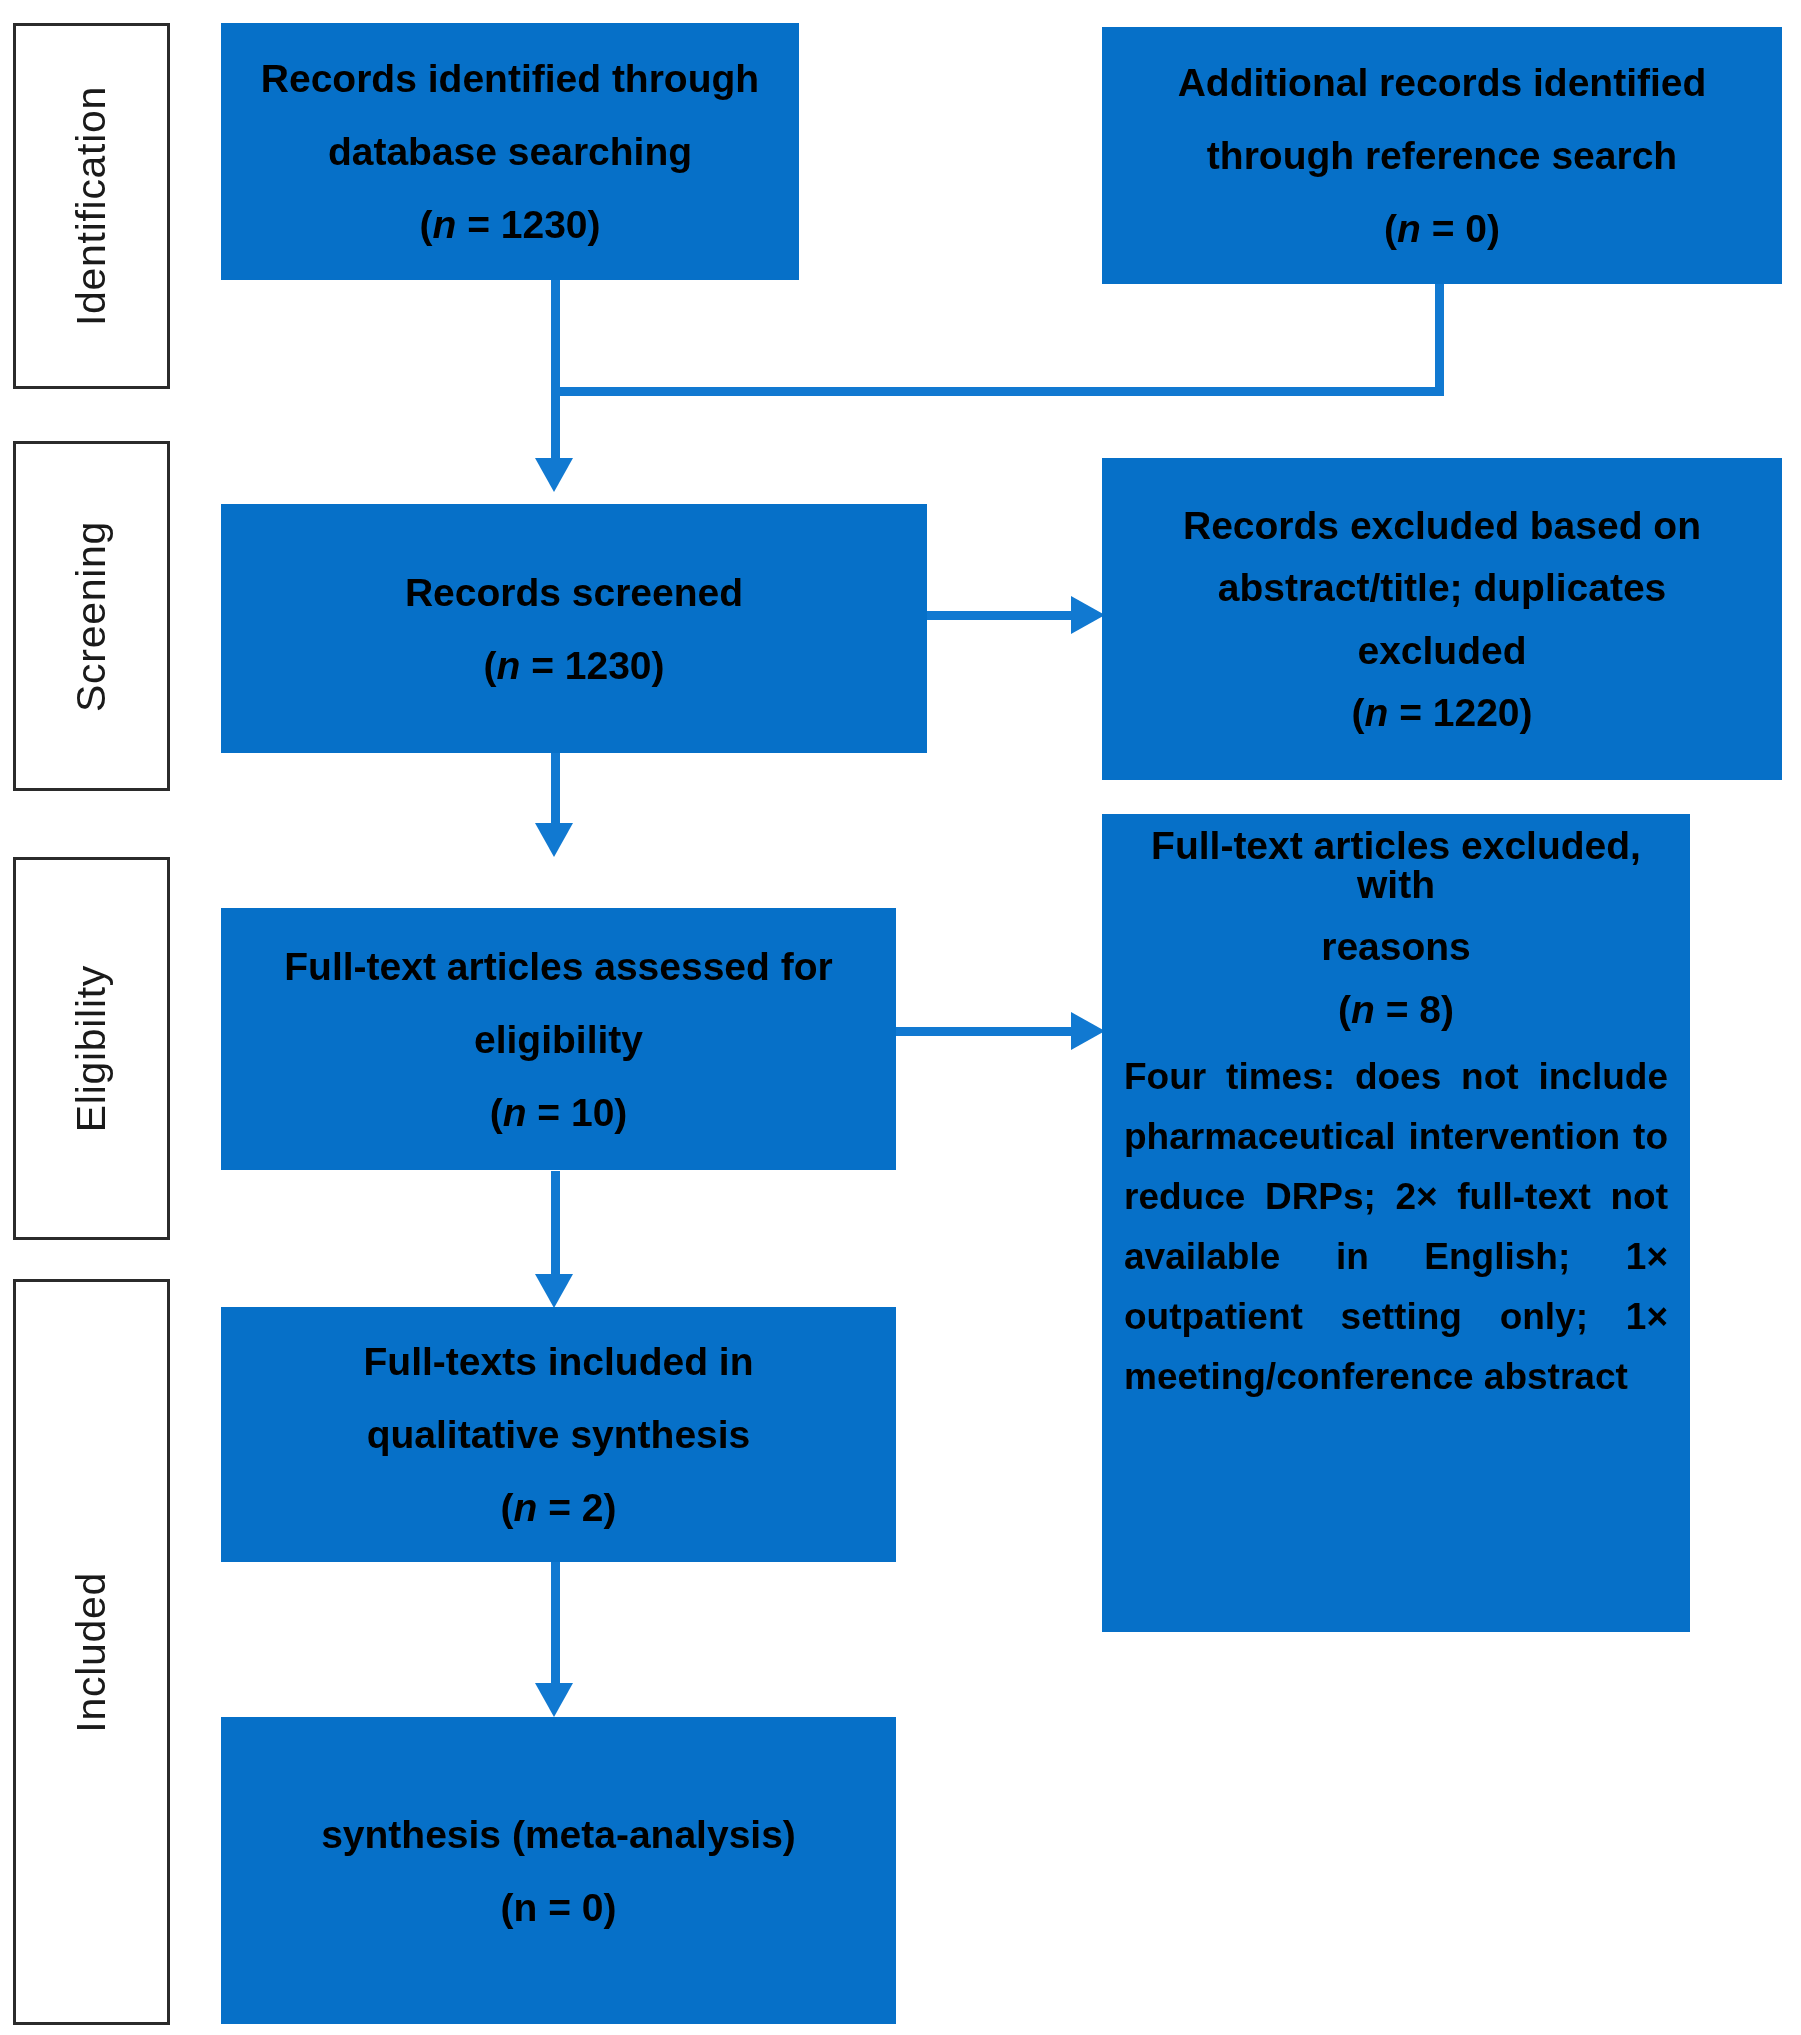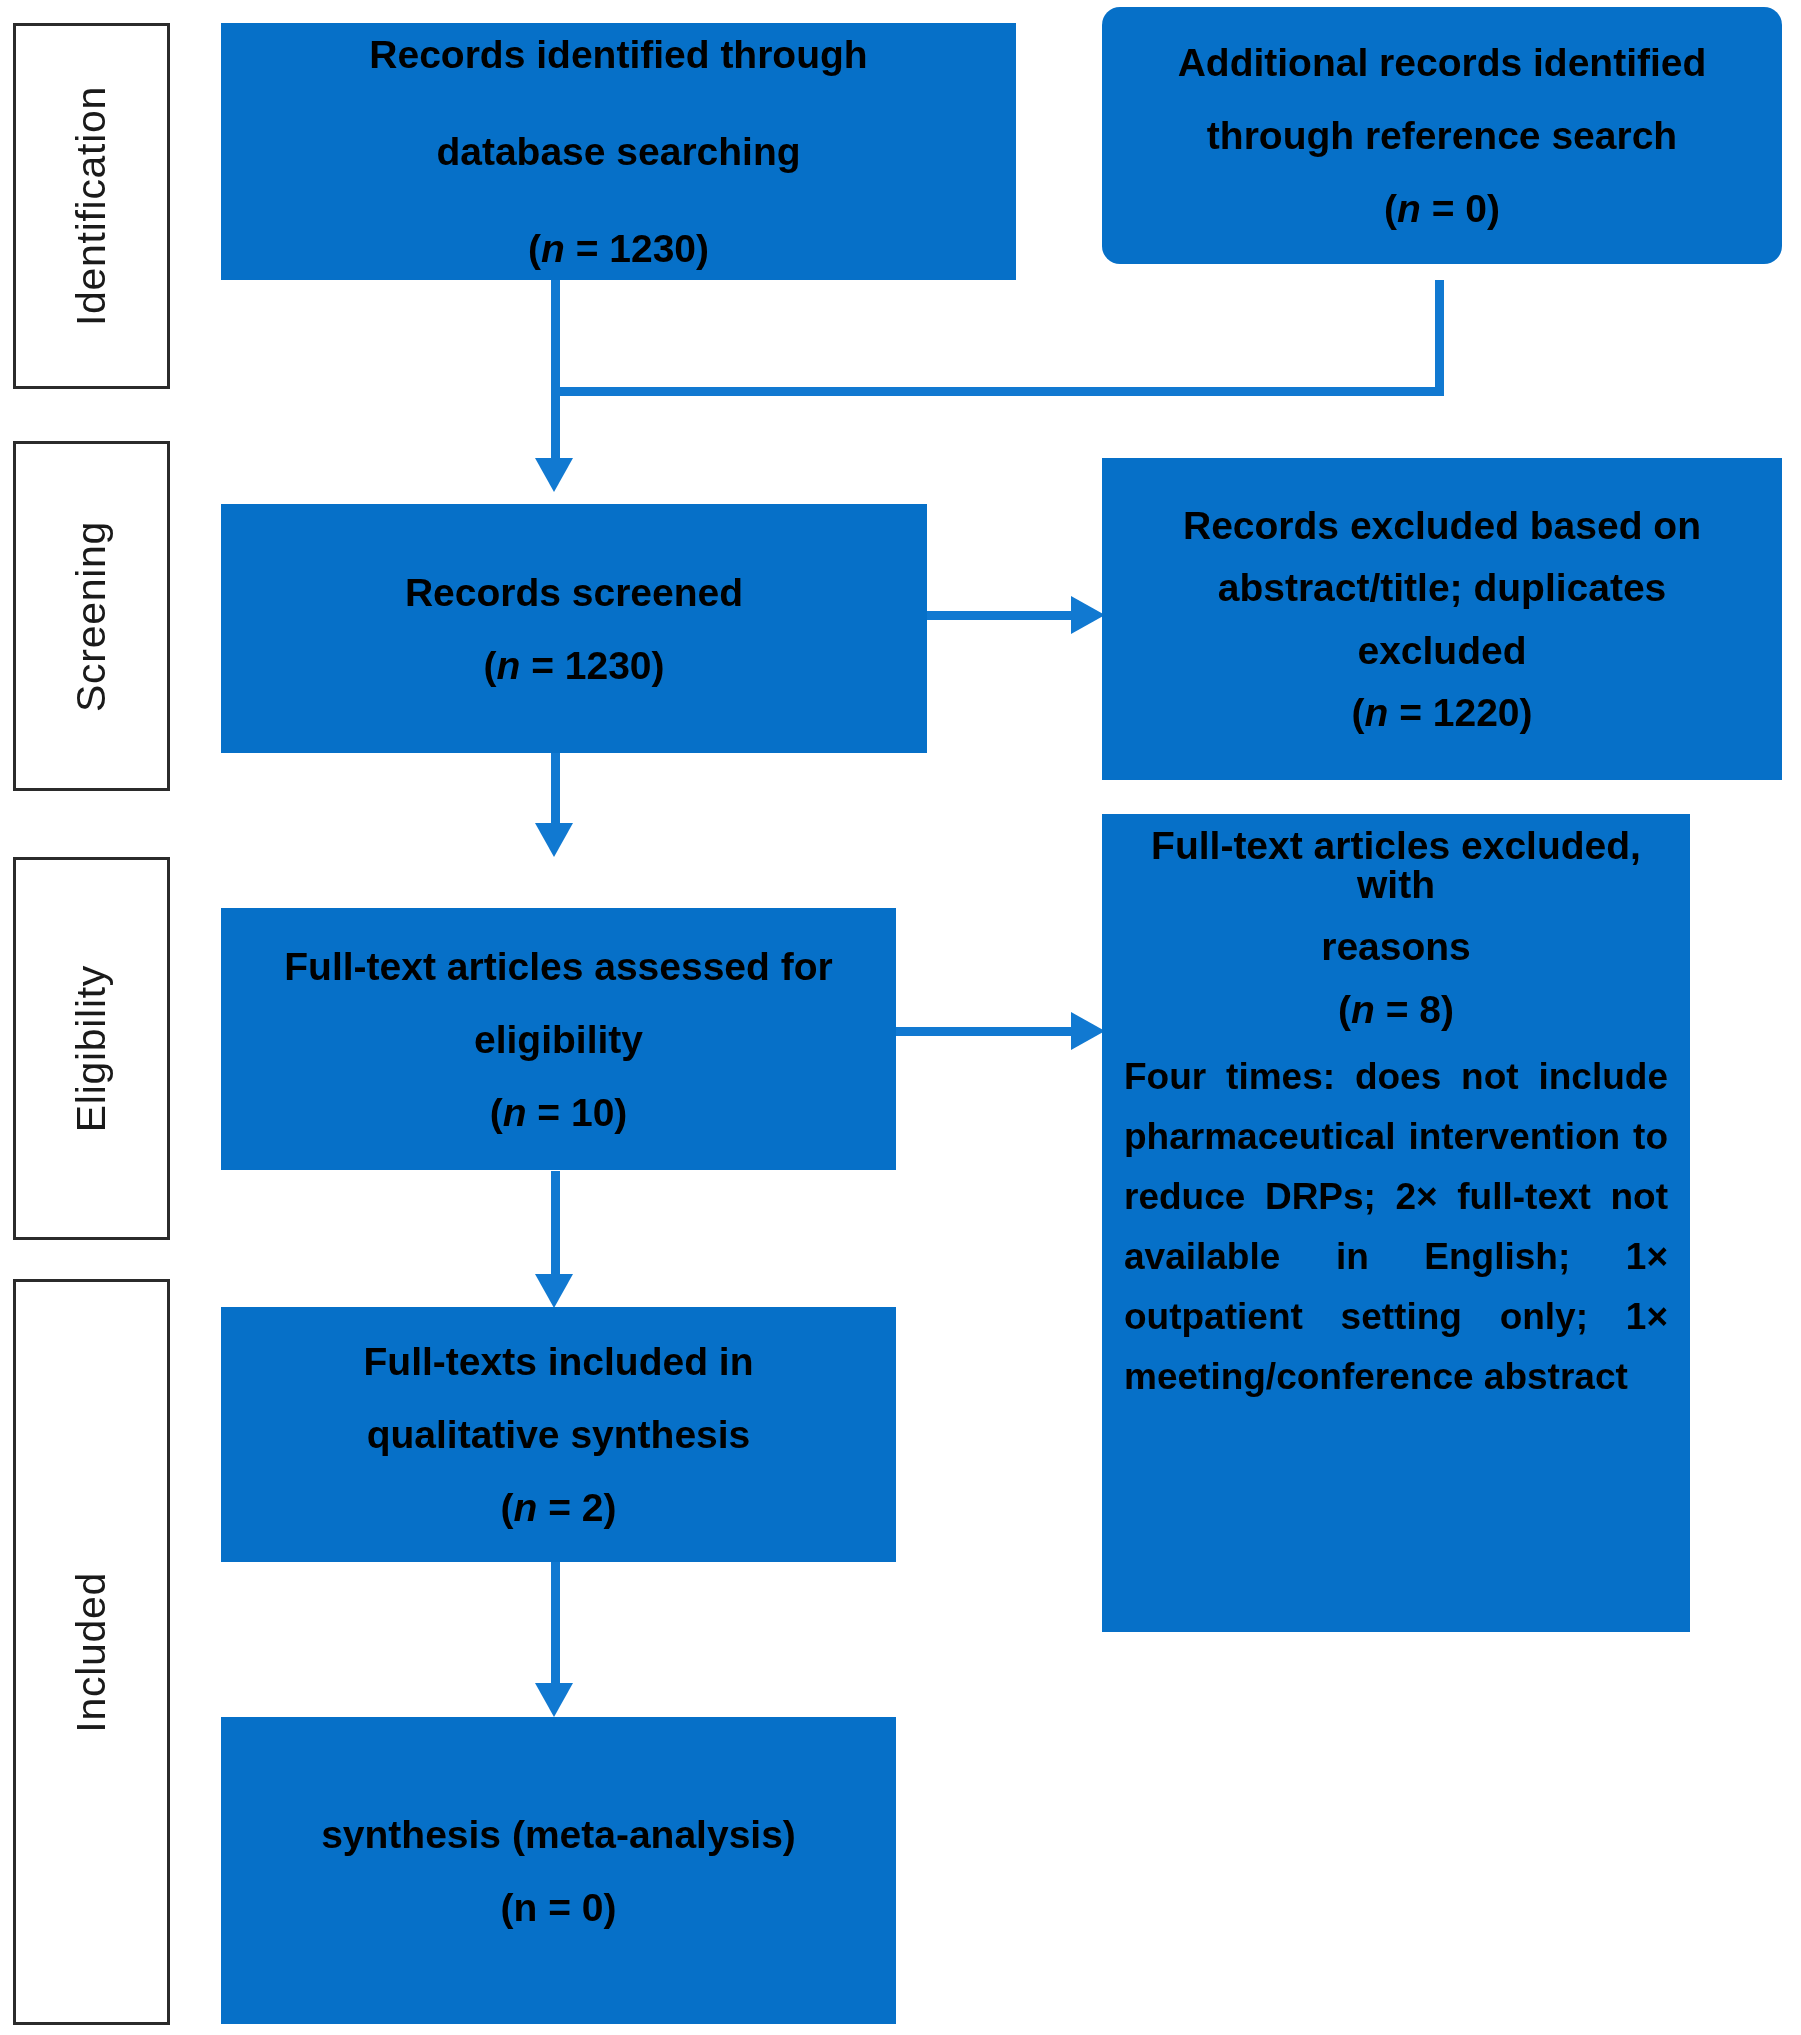--- a/index.html
+++ b/index.html
@@ -106,27 +106,27 @@
 
   <div class="hline" style="left:896px;top:1027px;width:178px;height:8.5px;"></div>
   <div class="arrow-right" style="left:1071px;top:1012px;"></div>
 
   <div class="vline" style="left:551px;top:1171px;width:8.5px;height:105px;"></div>
   <div class="arrow-down" style="left:535px;top:1274px;"></div>
 
   <div class="vline" style="left:551px;top:1560px;width:8.5px;height:124px;"></div>
   <div class="arrow-down" style="left:535px;top:1683px;"></div>
 
-  <div class="box" style="left:221px;top:23px;width:795px;height:257px;gap:24px;">
+  <div class="box" style="left:221px;top:23px;width:578px;height:257px;">
     <span class="ln">Records identified through</span>
     <span class="ln">database  searching</span>
     <span class="ln"><span>(</span><span class="ital">n</span><span> = 1230)</span></span>
   </div>
 
-  <div class="box" style="left:1102px;top:7px;width:680px;height:257px;border-radius:18px;">
+  <div class="box" style="left:1102px;top:27px;width:680px;height:257px;">
     <span class="ln">Additional records identified</span>
     <span class="ln">through reference search</span>
     <span class="ln"><span>(</span><span class="ital">n</span><span> = 0)</span></span>
   </div>
 
   <div class="box" style="left:221px;top:504px;width:706px;height:249px;">
     <span class="ln">Records screened</span>
     <span class="ln"><span>(</span><span class="ital">n</span><span> = 1230)</span></span>
   </div>
 

